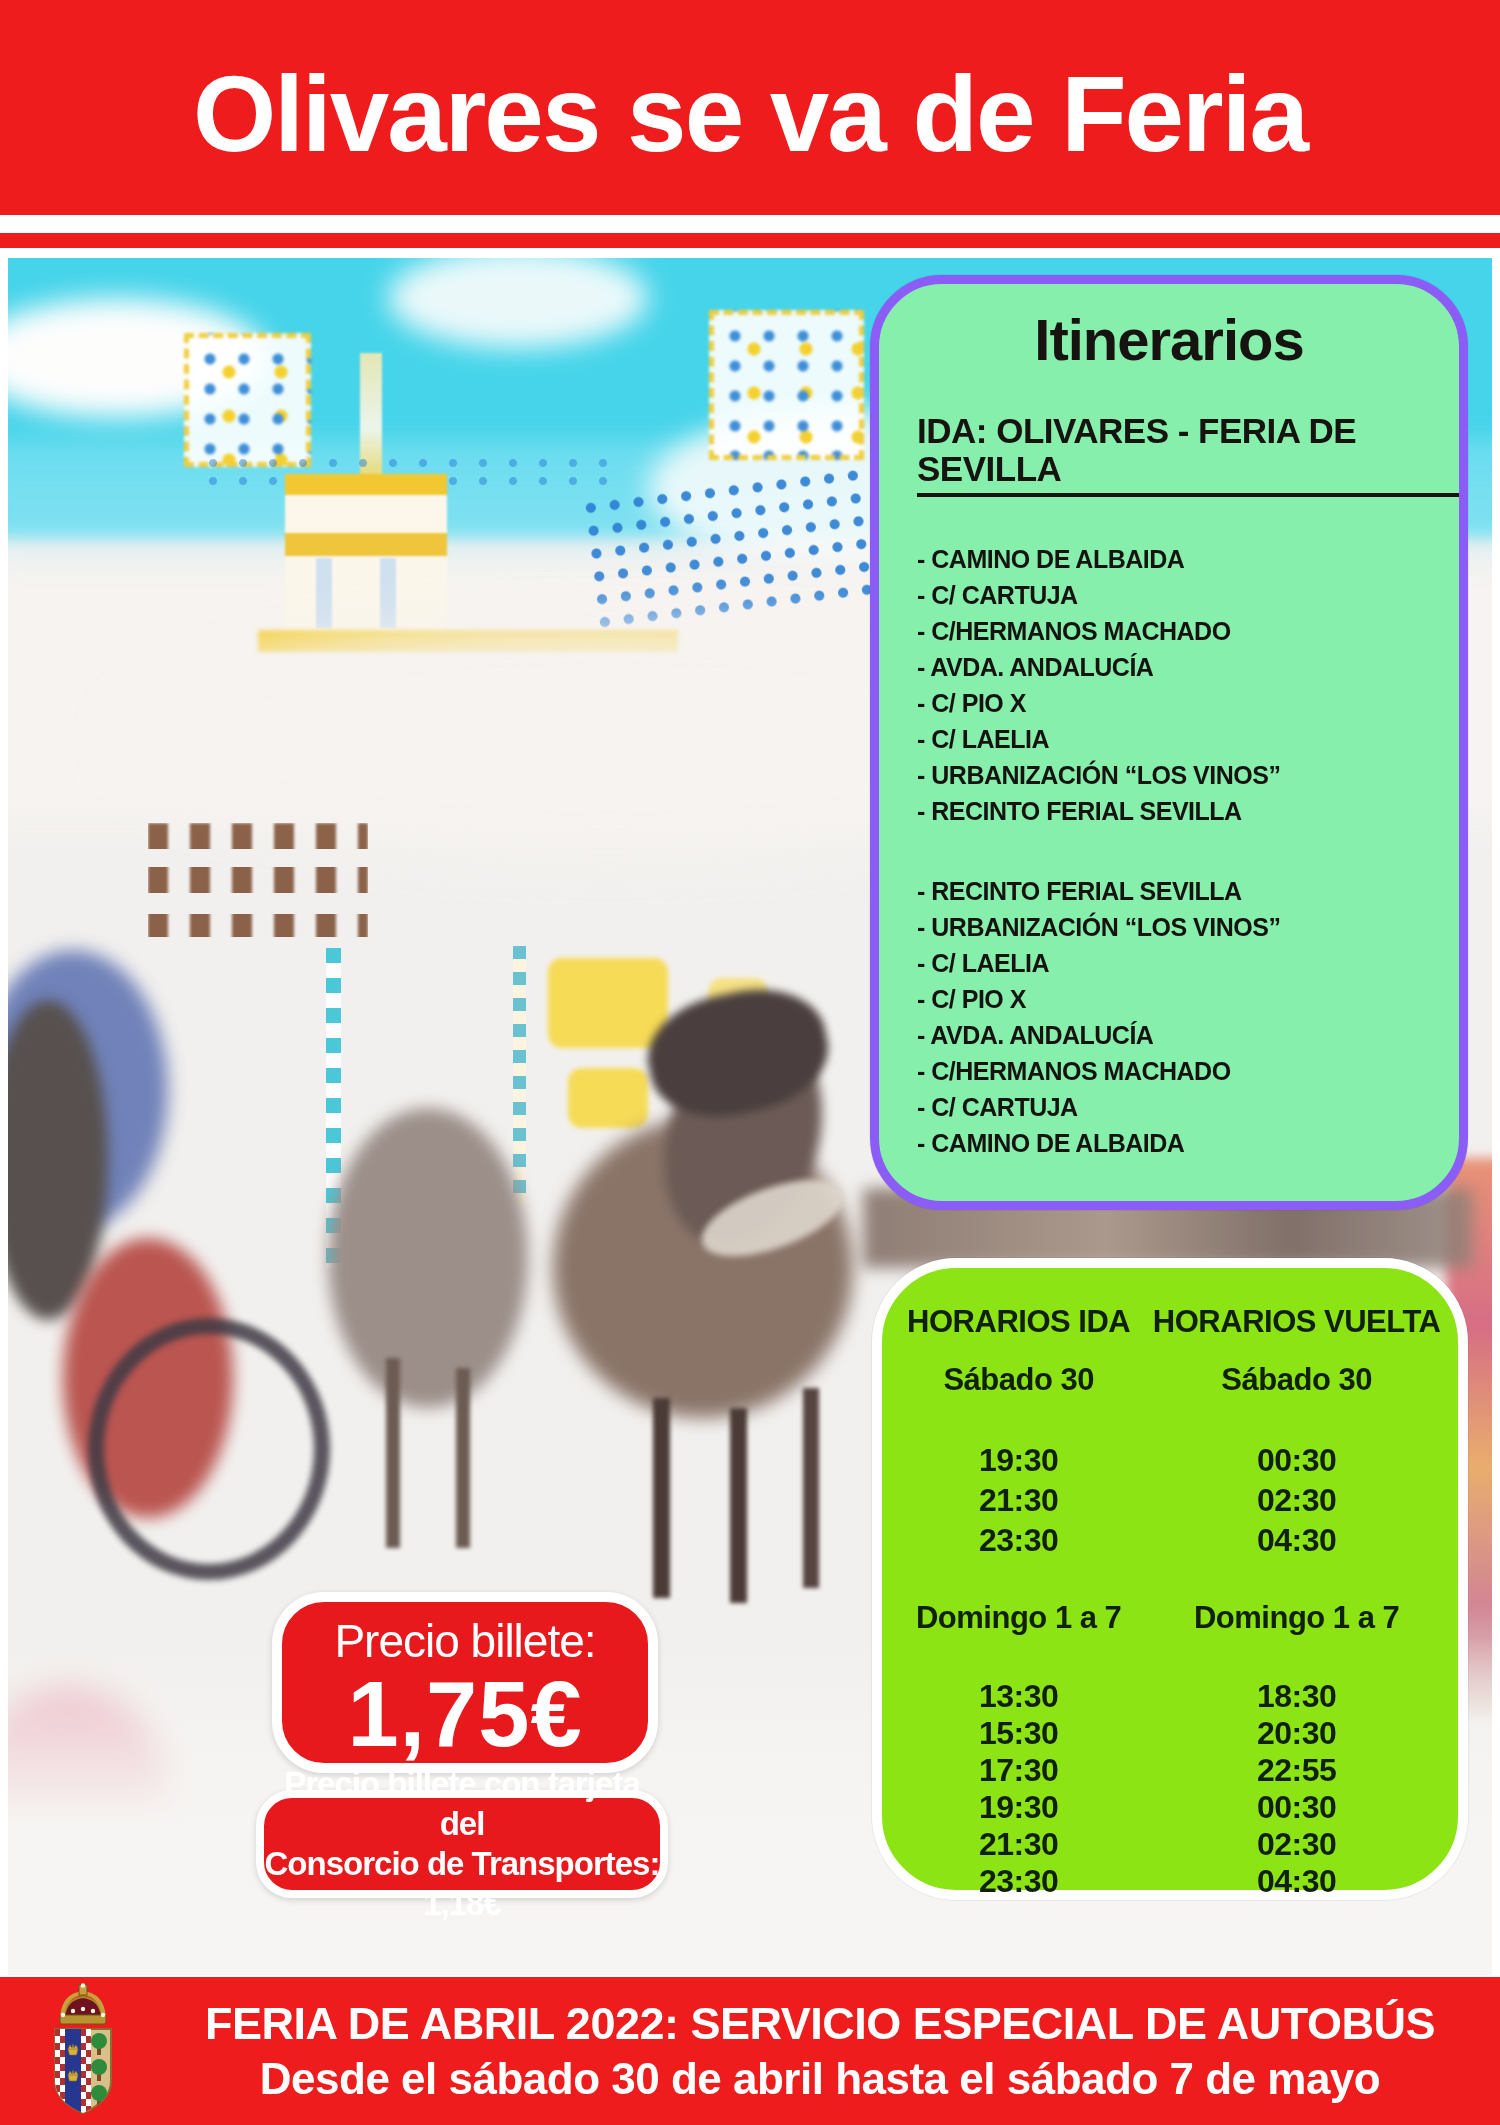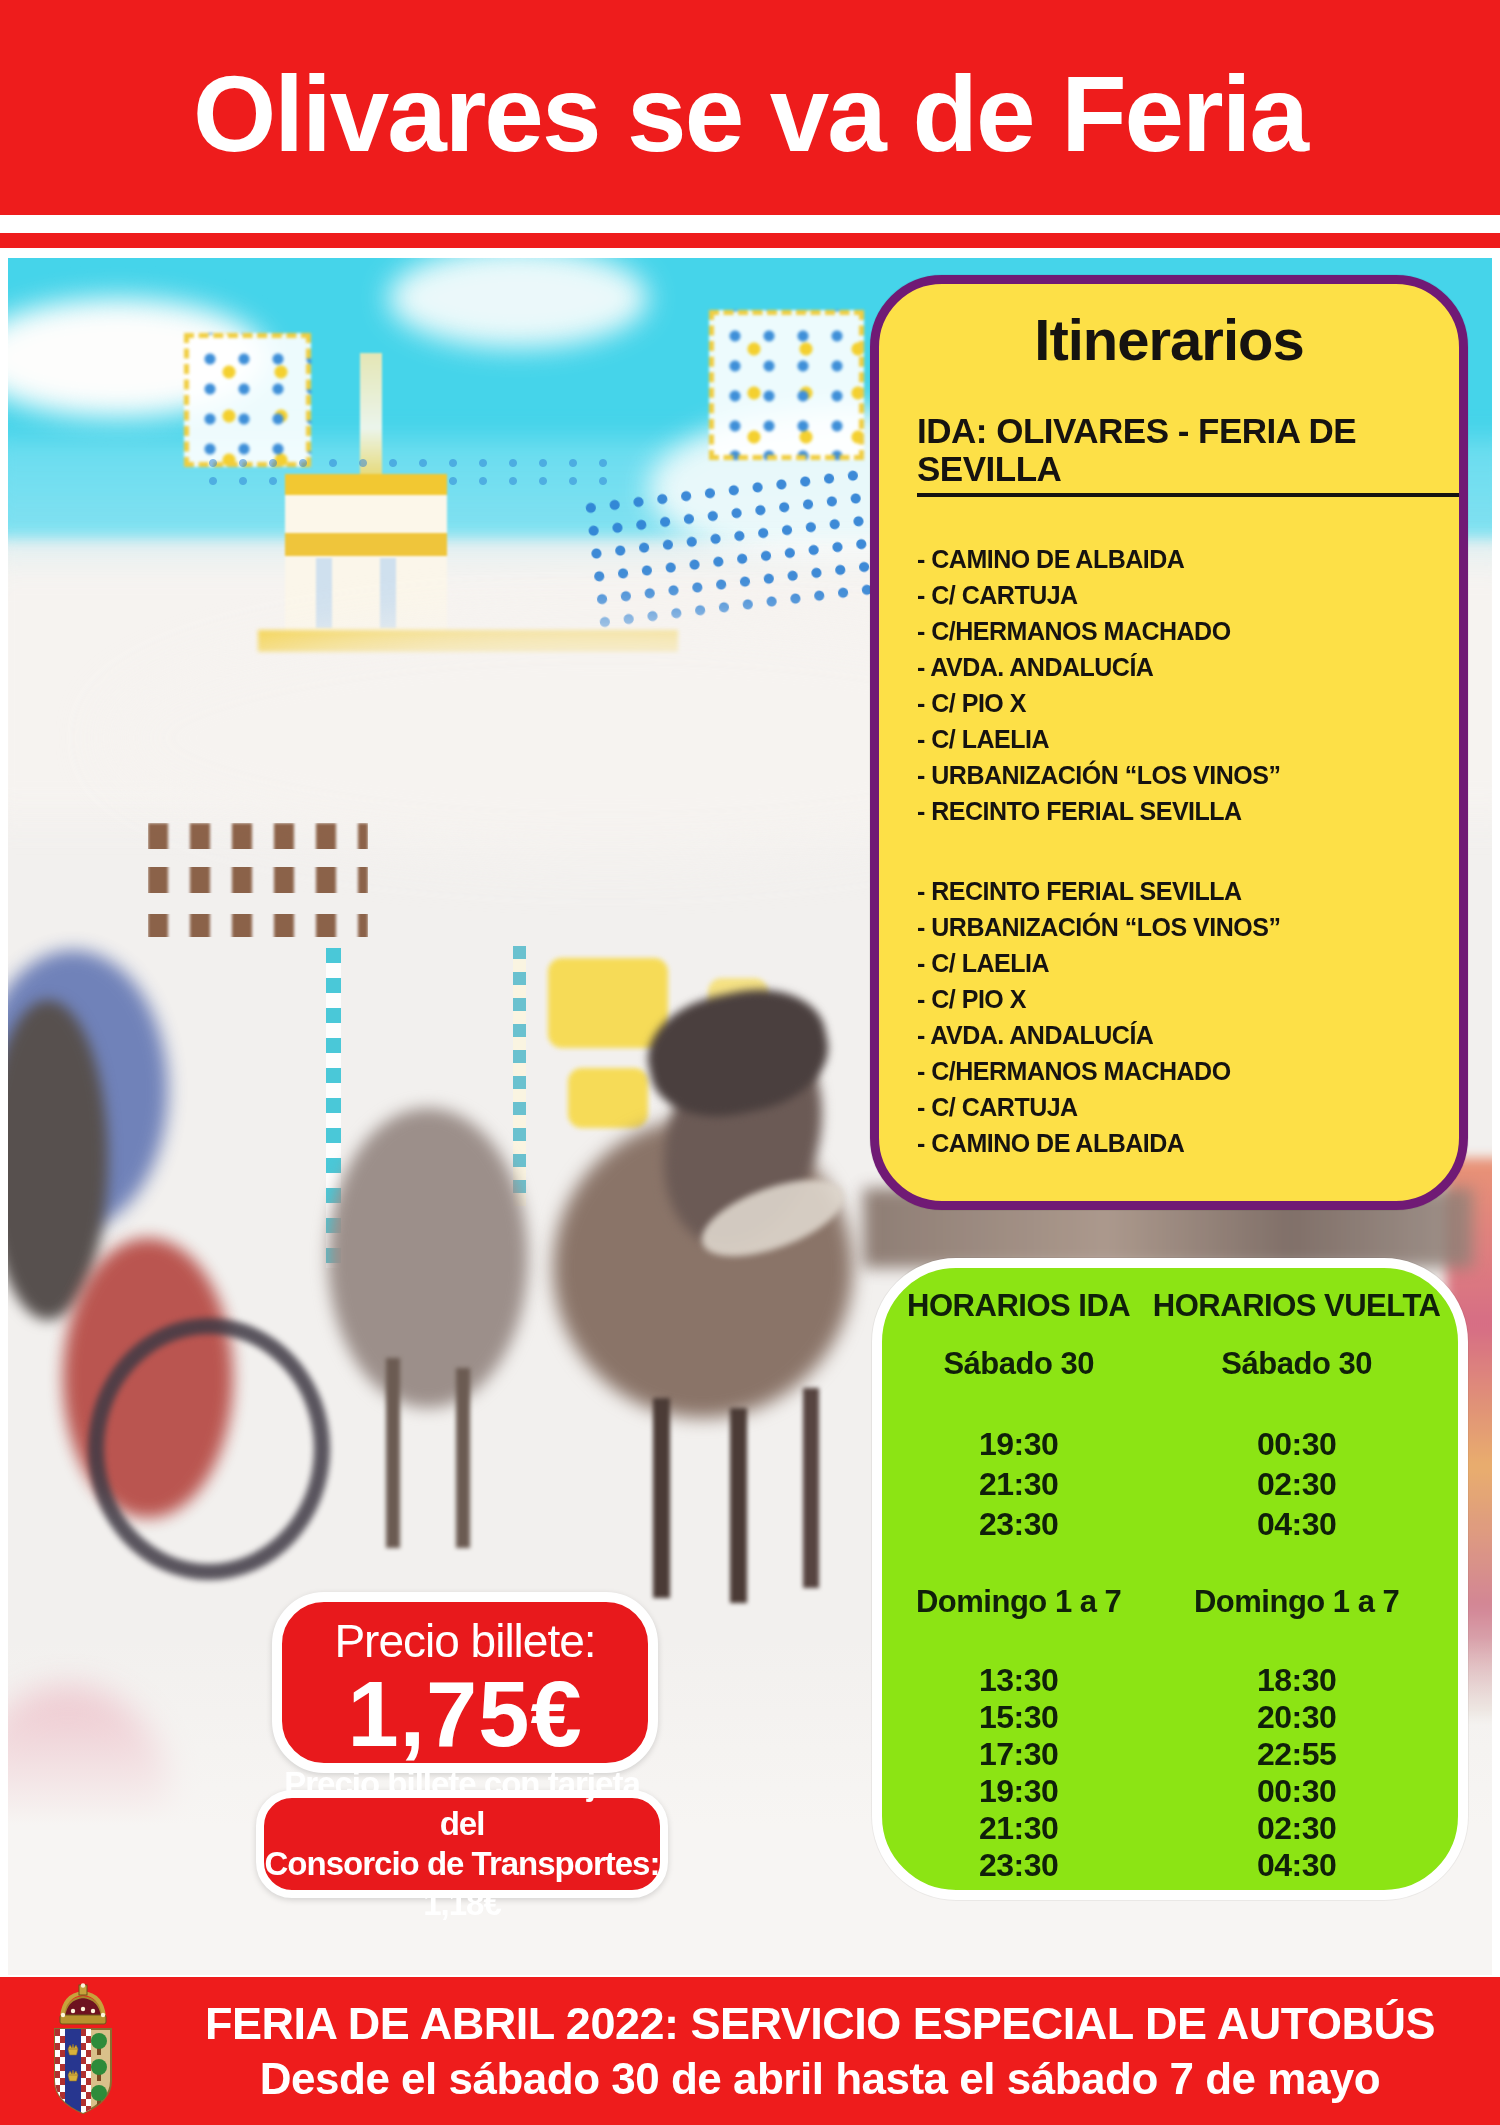--- a/index.html
+++ b/index.html
@@ -73,34 +73,34 @@
   .hleg3{left:795px;top:1130px;width:16px;height:200px;background:#564440;filter:blur(2px);}
   .rightstrip{left:1438px;top:900px;width:60px;height:560px;filter:blur(6px);opacity:.9;
         background:linear-gradient(180deg,#e88a6a,#d4607a 30%,#e8a760 55%,#cf7a8c 80%,#e8e2da);}
   .midbrown{left:855px;top:930px;width:610px;height:80px;filter:blur(8px);opacity:.85;
         background:linear-gradient(90deg,#7d6a60,#a08a7c 40%,#6d5a52 70%,#93837a);}
   .pink1{left:180px;top:1560px;width:250px;height:140px;background:#f2b9c4;filter:blur(14px);opacity:.8;}
   .pink2{left:-40px;top:1430px;width:200px;height:220px;background:#e8a7b5;filter:blur(16px);opacity:.8;}
   .groundfade{left:0;top:1380px;width:1484px;height:340px;background:linear-gradient(180deg,rgba(247,245,243,0),#f7f5f3 55%);}
 
   
-  .itinerary{position:absolute;left:862px;top:17px;width:598px;height:935px;background:#fde047;
-             border:9px solid #701a75;border-radius:72px;box-sizing:border-box;color:#161310;
+  .itinerary{position:absolute;left:862px;top:17px;width:598px;height:935px;background:#86efac;
+             border:9px solid #8b5cf6;border-radius:72px;box-sizing:border-box;color:#161310;
              padding:22px 0 0 0;box-shadow:0 0 0 1px rgba(0,0,0,.05);}
   .itinerary .ttl{text-align:center;font-size:58px;font-weight:bold;letter-spacing:-1px;line-height:68px;}
   .itinerary .head{margin:38px 0 0 38px;font-size:35px;font-weight:bold;letter-spacing:-.5px;line-height:38px;
                    display:inline-block;border-bottom:4px solid #161310;padding-bottom:5px;}
   .itinerary .head2{margin-top:32px;}
   .stops{margin:44px 0 0 38px;}
   .stops div{font-size:25px;font-weight:bold;letter-spacing:-.5px;line-height:36px;white-space:nowrap;}
 
   
   .schedule{position:absolute;left:864px;top:1000px;width:596px;height:642px;background:#8ce414;
             border:10px solid #ffffff;border-radius:84px;box-sizing:border-box;color:#10200a;
-            padding:20px 14px 0 6px;box-shadow:0 0 0 1px rgba(0,0,0,.05);}
+            padding:36px 14px 0 6px;box-shadow:0 0 0 1px rgba(0,0,0,.05);}
   .srow{display:grid;grid-template-columns:47% 53%;text-align:center;font-weight:bold;}
   .srow div{font-size:31px;line-height:36px;letter-spacing:-.5px;}
   .shead{margin-bottom:22px;}
   .sday{margin-bottom:42px;}
   .stimes3 div{line-height:40px;font-size:32px;}
   .gap1{height:40px;}
   .stimes6 div{line-height:37px;font-size:32px;}
 
   
   .price{position:absolute;left:264px;top:1334px;width:386px;height:181px;background:#e8191c;

